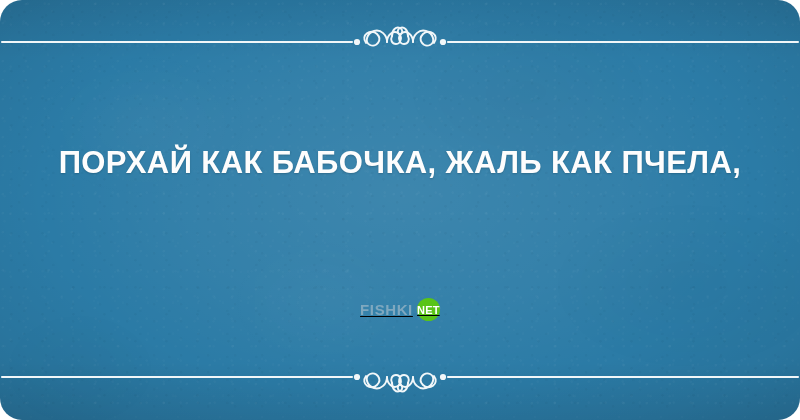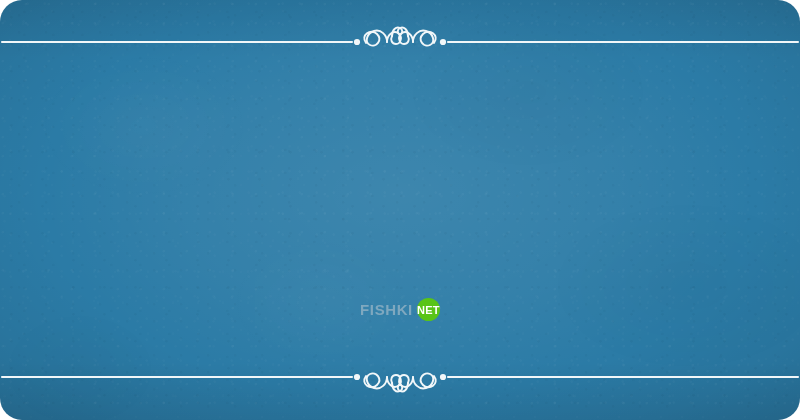--- a/index.html
+++ b/index.html
@@ -109,20 +109,21 @@
   
   .watermark {
     position: absolute;
     left: 0;
     top: 298px;
     width: 800px;
     display: flex;
     align-items: center;
     justify-content: center;
     gap: 4px;
+    text-decoration: underline;
   }
   .wm-word {
     font-family: "Liberation Sans", sans-serif;
     font-weight: bold;
     font-size: 15px;
     letter-spacing: .6px;
     color: #7fa8bf;
   }
   .wm-badge {
     width: 23px;
@@ -174,20 +175,21 @@
         <path d="M413 18 C413 11 407 6 402 9 C397 12 399 20 404 20
                  C408 20 410 16 408 12"></path>
 
         <path d="M434 19 C440 11 429 4 423 10 C417 16 424 24 430 21
                  C436 18 433 9 426 7 C419 5 413 11 413 18"></path>
       </g>
     </svg>
   </div>
 
   <div class="quote">
+    <span class="quote-line">ПОРХАЙ КАК БАБОЧКА, ЖАЛЬ КАК ПЧЕЛА,</span>
   </div>
 
   <div class="watermark">
     <span class="wm-word">FISHKI</span>
     <span class="wm-badge">
       <span class="wm-badge-text">NET</span>
     </span>
   </div>
 
   <div class="rule bottom">

